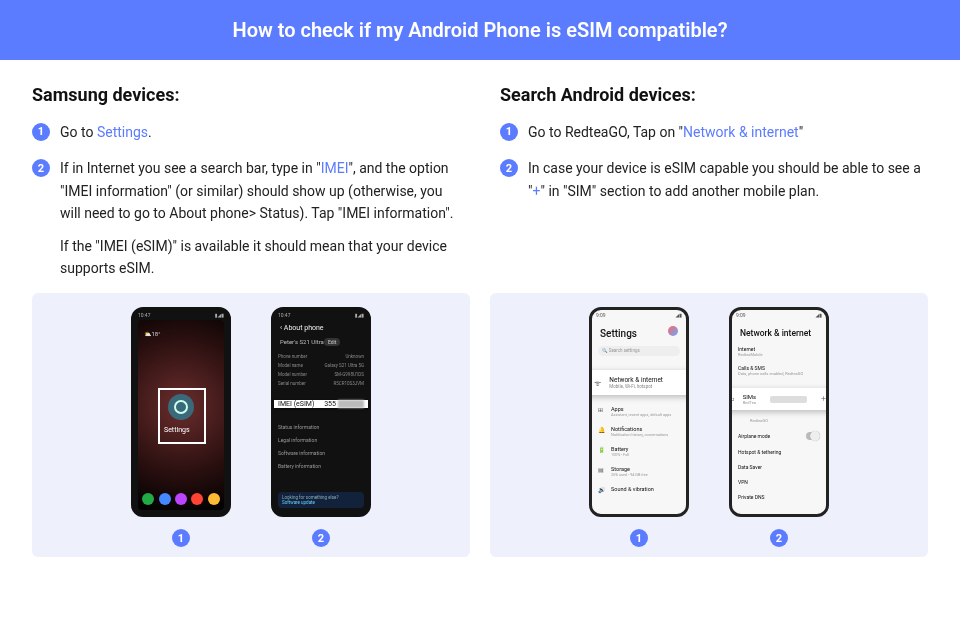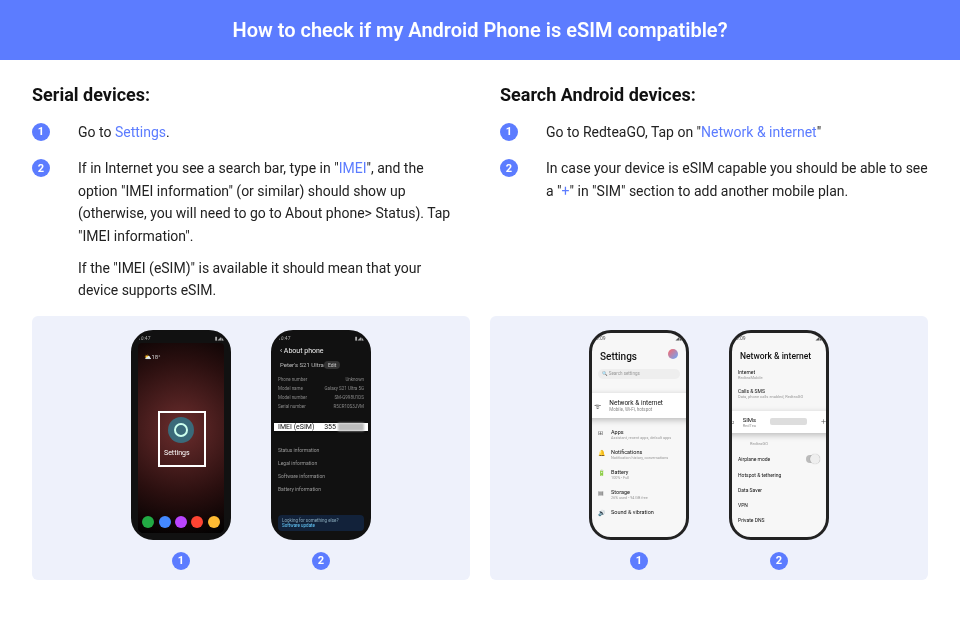--- a/index.html
+++ b/index.html
@@ -46,21 +46,21 @@
     border-radius: 50%;
     background: #5c7cff;
     color: #fff;
     font-size: 11px;
     font-weight: 700;
     display: flex;
     align-items: center;
     justify-content: center;
     margin-top: 2px;
   }
-  .step .txt { flex: 1; margin-left: 18px; }
+  .step .txt { flex: 1; }
   .step .extra { margin-top: 10px; }
   .hl { color: #5c7cff; }
   .shots {
     display: flex;
     gap: 20px;
     margin: 0 32px;
   }
   .shot-panel {
     flex: 1;
     background: #eef1fb;
@@ -72,21 +72,21 @@
   }
   .shot-col {
     display: flex;
     flex-direction: column;
     align-items: center;
     gap: 12px;
   }
   .phone {
     width: 100px;
     height: 210px;
-    border-radius: 22px;
+    border-radius: 12px;
     border: 3px solid #111;
     background: #111;
     position: relative;
     overflow: hidden;
   }
   .phone.light { background: #f7f7f7; border-color: #222; }
   .phone .statusbar {
     height: 10px;
     display: flex;
     justify-content: space-between;
@@ -180,21 +180,21 @@
   }
 </style>
 </head>
 <body>
 
 <div class="header">How to check if my Android Phone is eSIM compatible?</div>
 
 <div class="columns">
 
   <div class="col">
-    <div class="col-title">Serial devices:</div>
+    <div class="col-title">Samsung devices:</div>
     <div class="step">
       <span class="num">1</span>
       <span class="txt">
         <span>Go to </span><span class="hl">Settings</span><span>.</span>
       </span>
     </div>
     <div class="step">
       <span class="num">2</span>
       <span class="txt">
         <span>If in Internet you see a search bar, type in "</span><span class="hl">IMEI</span><span>", and the option "IMEI information" (or similar) should show up (otherwise, you will need to go to About phone&gt; Status). Tap "IMEI information".</span>

